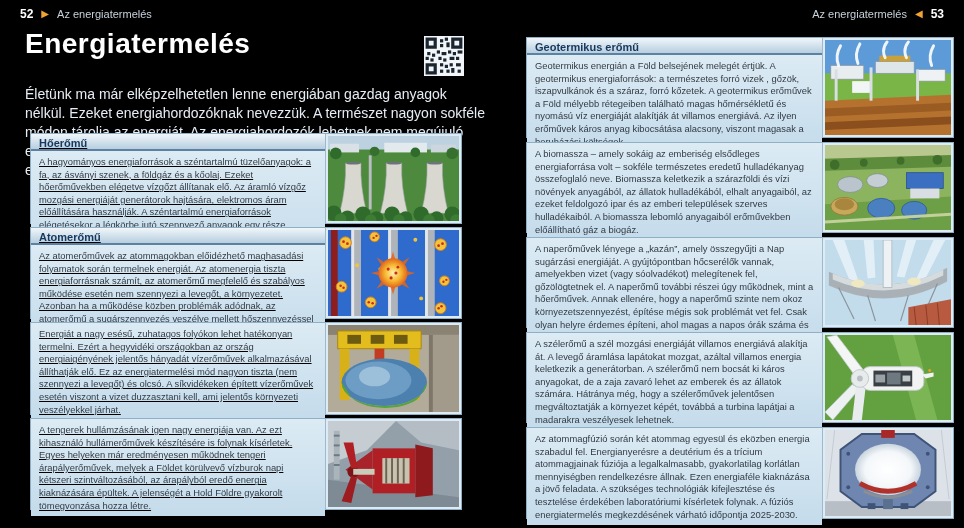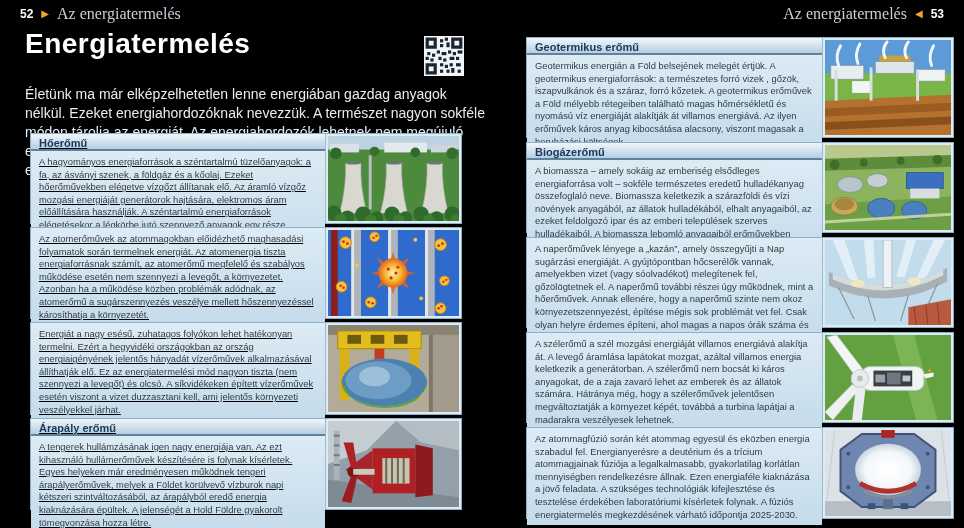--- a/index.html
+++ b/index.html
@@ -6,21 +6,21 @@
   .spread{position:relative;width:964px;height:528px;background:#000000;
     font-family:"Liberation Sans",sans-serif;overflow:hidden;}
   .gutter{position:absolute;left:478px;top:0;width:28px;height:528px;
     background:linear-gradient(90deg,rgba(0,0,0,0) 0%,rgba(0,0,0,.12) 50%,rgba(0,0,0,0) 100%);}
   
   .pagehead{position:absolute;top:0;left:0;right:0;height:28px;display:flex;
     justify-content:space-between;align-items:center;padding:0 20px;box-sizing:border-box;}
   .ph-group{display:flex;align-items:center;gap:8px;font-size:11px;}
   .ph-num{color:#ffffff;font-weight:bold;font-size:12px;}
   .ph-arrow{color:#f0a331;font-size:10px;line-height:1;}
-  .ph-label{color:#c6d1dc;font-size:16px;font-family:Liberation Serif, serif;}
+  .ph-label{color:#c6d1dc;font-size:11px;}
   
   .page-title{position:absolute;left:25px;top:28px;color:#ffffff;font-weight:bold;
     font-size:28px;letter-spacing:.5px;}
   .qr{position:absolute;left:424px;top:36px;width:40px;height:40px;}
   .intro{position:absolute;left:25px;top:85px;width:462px;color:#e7edf4;
     font-size:14px;line-height:1.36;}
   
   .col{position:absolute;display:flex;flex-direction:column;}
   .col-left{left:30px;top:133px;width:432px;gap:3px;text-decoration:underline;}
   .col-right{left:510px;top:37px;width:428px;gap:4px;padding-left:16px;}
@@ -137,20 +137,21 @@
               <circle cx="73" cy="87" r="6"></circle>
             <circle cx="104" cy="87" r="6"></circle>
               <circle cx="132" cy="87" r="6"></circle>
           </g>
         </svg>
       </div>
     </section>
 
     <section class="card" style="height:92px">
       <div class="card-main">
+        <div class="card-header">Atomerőmű</div>
         <div class="card-body">Az atomerőművek az atommagokban előidézhető maghasadási folyamatok során termelnek energiát. Az atomenergia tiszta energiaforrásnak számít, az atomerőmű megfelelő és szabályos működése esetén nem szennyezi a levegőt, a környezetet. Azonban ha a működése közben problémák adódnak, az atomerőmű a sugárszennyezés veszélye mellett hőszennyezéssel károsíthatja a környezetét.</div>
       </div>
       <div class="card-img">
         <svg viewBox="0 0 135 88" preserveAspectRatio="none">
           <defs>
             <radialGradient id="fg" cx="50%" cy="50%">
               <stop offset="0%" stop-color="#fff3b0"></stop>
                 <stop offset="55%" stop-color="#f6b830"></stop>
               <stop offset="100%" stop-color="#e2641c"></stop>
             </radialGradient>
@@ -236,21 +237,20 @@
           <ellipse cx="58" cy="58" rx="44" ry="24" fill="#4c80ae"></ellipse>
           <ellipse cx="52" cy="56" rx="34" ry="19" fill="#6d9cc4"></ellipse>
           <path d="M14 58 A 44 24 0 0 0 102 58 L96 70 A 38 18 0 0 1 22 70 Z" fill="#56a43c"></path>
           <ellipse cx="48" cy="52" rx="16" ry="10" fill="#9cc0da"></ellipse>
         </svg>
       </div>
     </section>
 
     <section class="card" style="height:92px">
       <div class="card-main">
-        <div class="card-header">Árapály erőmű</div>
         <div class="card-body">A tengerek hullámzásának igen nagy energiája van. Az ezt kihasználó hullámerőművek készítésére is folynak kísérletek. Egyes helyeken már eredményesen működnek tengeri árapályerőművek, melyek a Földet körülvevő vízburok napi kétszeri szintváltozásából, az árapályból eredő energia kiaknázására épültek. A jelenségét a Hold Földre gyakorolt tömegvonzása hozza létre.</div>
       </div>
       <div class="card-img">
         <svg viewBox="0 0 135 88" preserveAspectRatio="none">
           <rect width="135" height="88" fill="#93a0aa"></rect>
           <polygon points="0,0 70,0 40,30 0,44" fill="#c6cdd2"></polygon>
           <polygon points="70,0 135,0 135,30 96,22" fill="#b4bdc4"></polygon>
           <polygon points="0,60 135,78 135,88 0,88" fill="#7e8b95"></polygon>
           <rect x="6" y="10" width="6" height="50" fill="#aab4bb"></rect>
           <rect x="6" y="14" width="6" height="2" fill="#6d7a84"></rect>
@@ -304,21 +304,20 @@
             <path d="M62 18 Q58 10 64 2"></path>
             <path d="M84 18 Q80 10 86 2"></path>
             <path d="M110 26 Q106 16 112 6"></path>
           </g>
         </svg>
       </div>
     </section>
 
     <section class="card" style="height:91px">
       <div class="card-main">
-        <div class="card-header">Biogázerőmű</div>
         <div class="card-body">A biomassza – amely sokáig az emberiség elsődleges energiaforrása volt – sokféle természetes eredetű hulladékanyag összefoglaló neve. Biomassza keletkezik a szárazföldi és vízi növények anyagából, az állatok hulladékából, elhalt anyagaiból, az ezeket feldolgozó ipar és az emberi települések szerves hulladékaiból. A biomassza lebomló anyagaiból erőművekben előállítható gáz a biogáz.</div>
       </div>
       <div class="card-img">
         <svg viewBox="0 0 130 86" preserveAspectRatio="none">
           <rect width="130" height="86" fill="#8cb45e"></rect>
           <rect width="130" height="14" fill="#b8c88e"></rect>
           <path d="M0 14 L130 10 L130 22 L0 26 Z" fill="#5d8c3c"></path>
           <path d="M0 60 L130 52 L130 86 L0 86 Z" fill="#6da046"></path>
           <circle cx="10" cy="20" r="5" fill="#3f6e2a"></circle>
             <circle cx="40" cy="18" r="4" fill="#3f6e2a"></circle>

